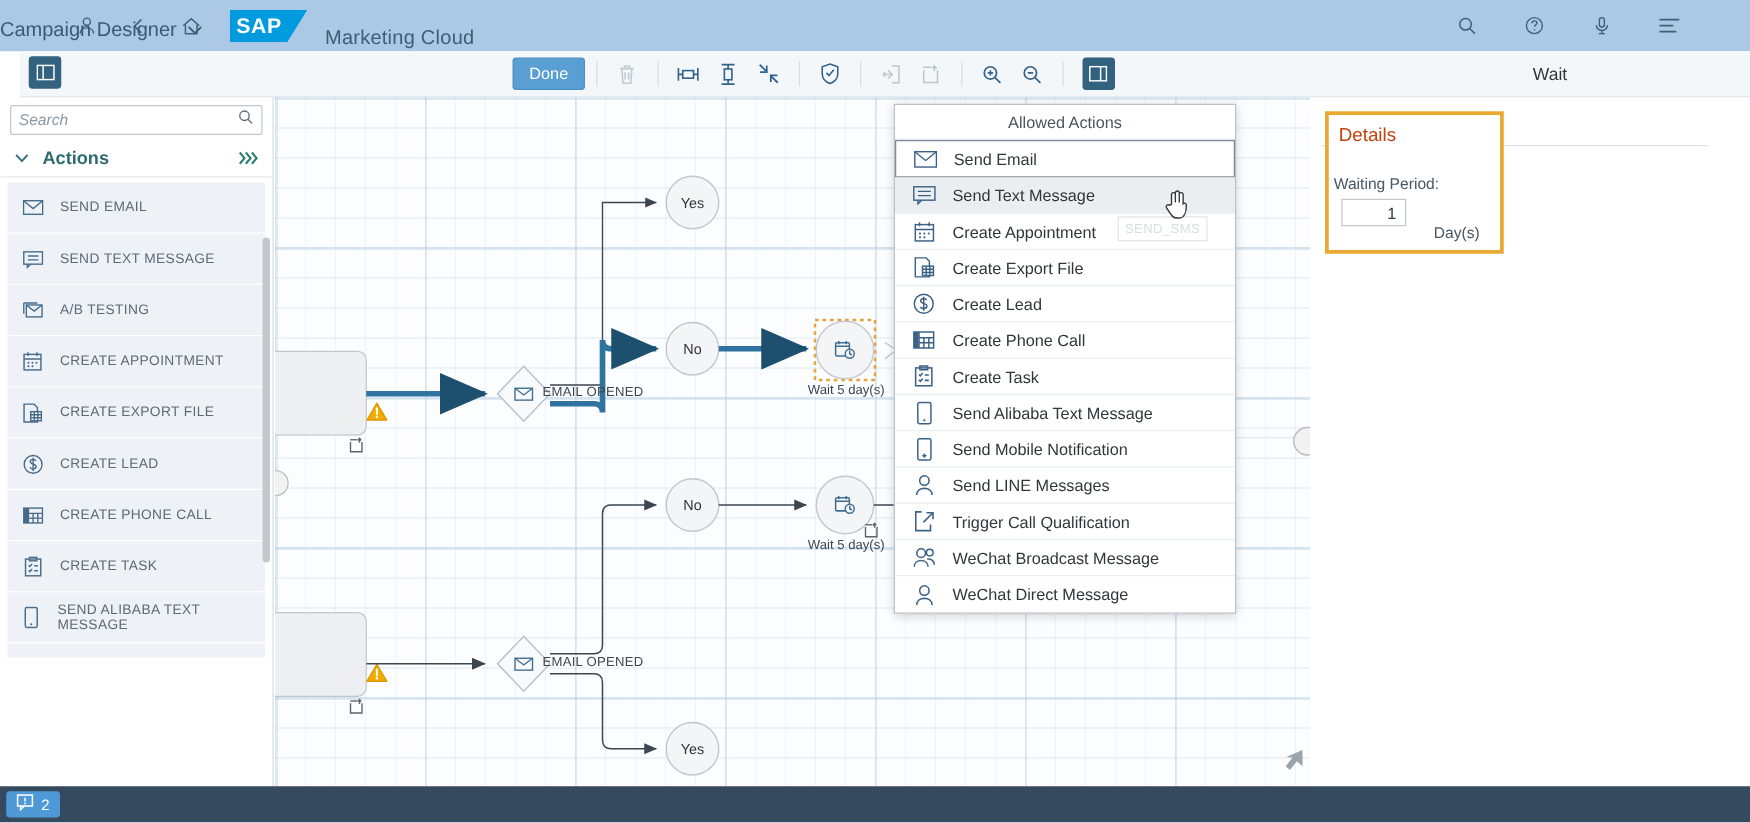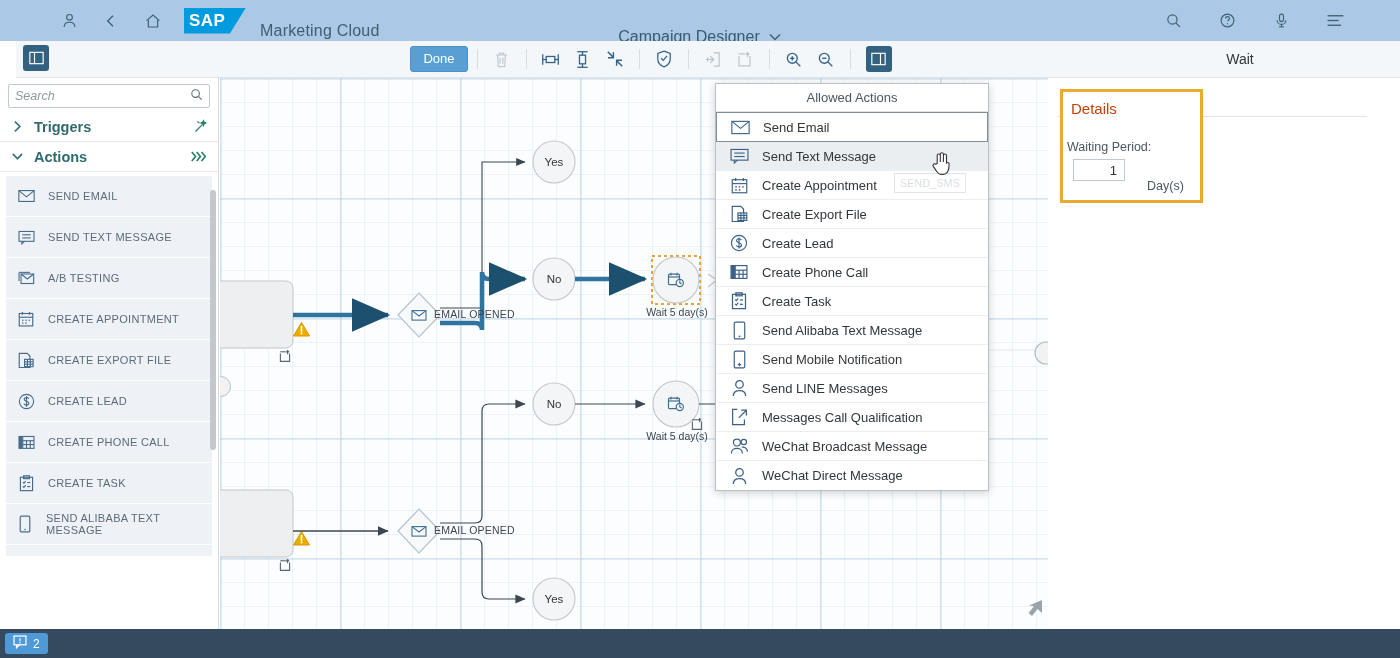--- a/index.html
+++ b/index.html
@@ -33,22 +33,22 @@
     display: flex; align-items: center; justify-content: flex-start;
   }
   .sap-logo .txt {
     color: #fff; font-weight: bold; font-size: 17px; letter-spacing: 0.5px;
     padding-left: 5px; font-family: "Liberation Sans", sans-serif;
   }
   .app-title {
     margin-left: 14px; font-size: 16px; color: #3f5d73; letter-spacing: .2px; margin-top: 20px;
   }
   .shell-center {
-    position: absolute; left: 0; right: 0; top: 16px; height: 41px;
-    display: flex; align-items: center; justify-content: center;
+    position: absolute; left: 0; right: 0; top: 4px; height: 41px;
+    display: flex; align-items: center; 
     pointer-events: none;
   }
   .shell-center .inner { display: flex; align-items: center; gap: 8px; pointer-events: auto; cursor: pointer; }
   .shell-title { font-size: 16px; color: #395b72; }
   .shell-right {
     position: absolute; right: 44px; top: 0; height: 41px;
     display: flex; align-items: center; gap: 12px;
   }
 
   
@@ -395,35 +395,20 @@
     <div class="search-row">
       <input type="text" placeholder="Search" style="">
       <span>
         <svg width="13" height="13" viewBox="0 0 20 20" fill="none" stroke="#5c6b76" stroke-width="1.7">
           <circle cx="8.6" cy="8.6" r="5.8"></circle>
             <path d="M12.8 12.8 L18 18"></path>
         </svg>
       </span>
     </div>
 
-    <div class="grp">
-      <span class="caret">
-        <svg width="11" height="13" viewBox="0 0 12 14" fill="none" stroke="#3c6e82" stroke-width="1.8">
-          <path d="M3.2 1.6 L8.6 7 L3.2 12.4"></path>
-        </svg>
-      </span>
-      <span class="gname">Triggers</span>
-      <span class="gicon">
-        <svg width="15" height="15" viewBox="0 0 18 18" fill="none" stroke="#2a7d6d" stroke-width="1.5">
-          <path d="M3 15 L11.5 6.5"></path>
-            <path d="M12.5 2 L13.4 4 L15.4 4.8 L13.4 5.7 L12.5 7.7 L11.6 5.7 L9.6 4.8 L11.6 4 Z" fill="#2a7d6d"></path>
-          <path d="M5.6 2.6 L6.2 4 L7.6 4.6"></path>
-        </svg>
-      </span>
-    </div>
 
     <div class="grp">
       <span class="caret">
         <svg width="13" height="11" viewBox="0 0 14 12" fill="none" stroke="#3c6e82" stroke-width="1.8">
           <path d="M2 3.2 L7 8.6 L12 3.2"></path>
         </svg>
       </span>
       <span class="gname">Actions</span>
       <span class="gicon">
         <svg width="18" height="13" viewBox="0 0 20 14" fill="none" stroke="#2a7d6d" stroke-width="1.8">
@@ -814,21 +799,21 @@
     </div>
 
     <div class="popup-item">
       <span class="pico">
         <svg width="17" height="18" viewBox="0 0 19 20" fill="none" stroke="#3a6186" stroke-width="1.4">
           <path d="M7 1.6 H1.8 V18.4 H15 V12.8"></path>
           <path d="M8.6 11 L17.2 2.4"></path>
             <path d="M11.4 2.4 H17.2 V8.2"></path>
         </svg>
       </span>
-      <span>Messages Call Qualification</span>
+      <span>Trigger Call Qualification</span>
     </div>
 
     <div class="popup-item">
       <span class="pico">
         <svg width="19" height="18" viewBox="0 0 22 20" fill="none" stroke="#3a6186" stroke-width="1.4">
           <circle cx="8" cy="6" r="4"></circle>
             <path d="M1.6 18.6c0-3.6 2.8-5.8 6.4-5.8s6.4 2.2 6.4 5.8"></path>
           <circle cx="16" cy="5.4" r="3.1"></circle>
             <path d="M13.6 11.4c3.2-.6 6.6 1.4 6.6 5.2"></path>
         </svg>

